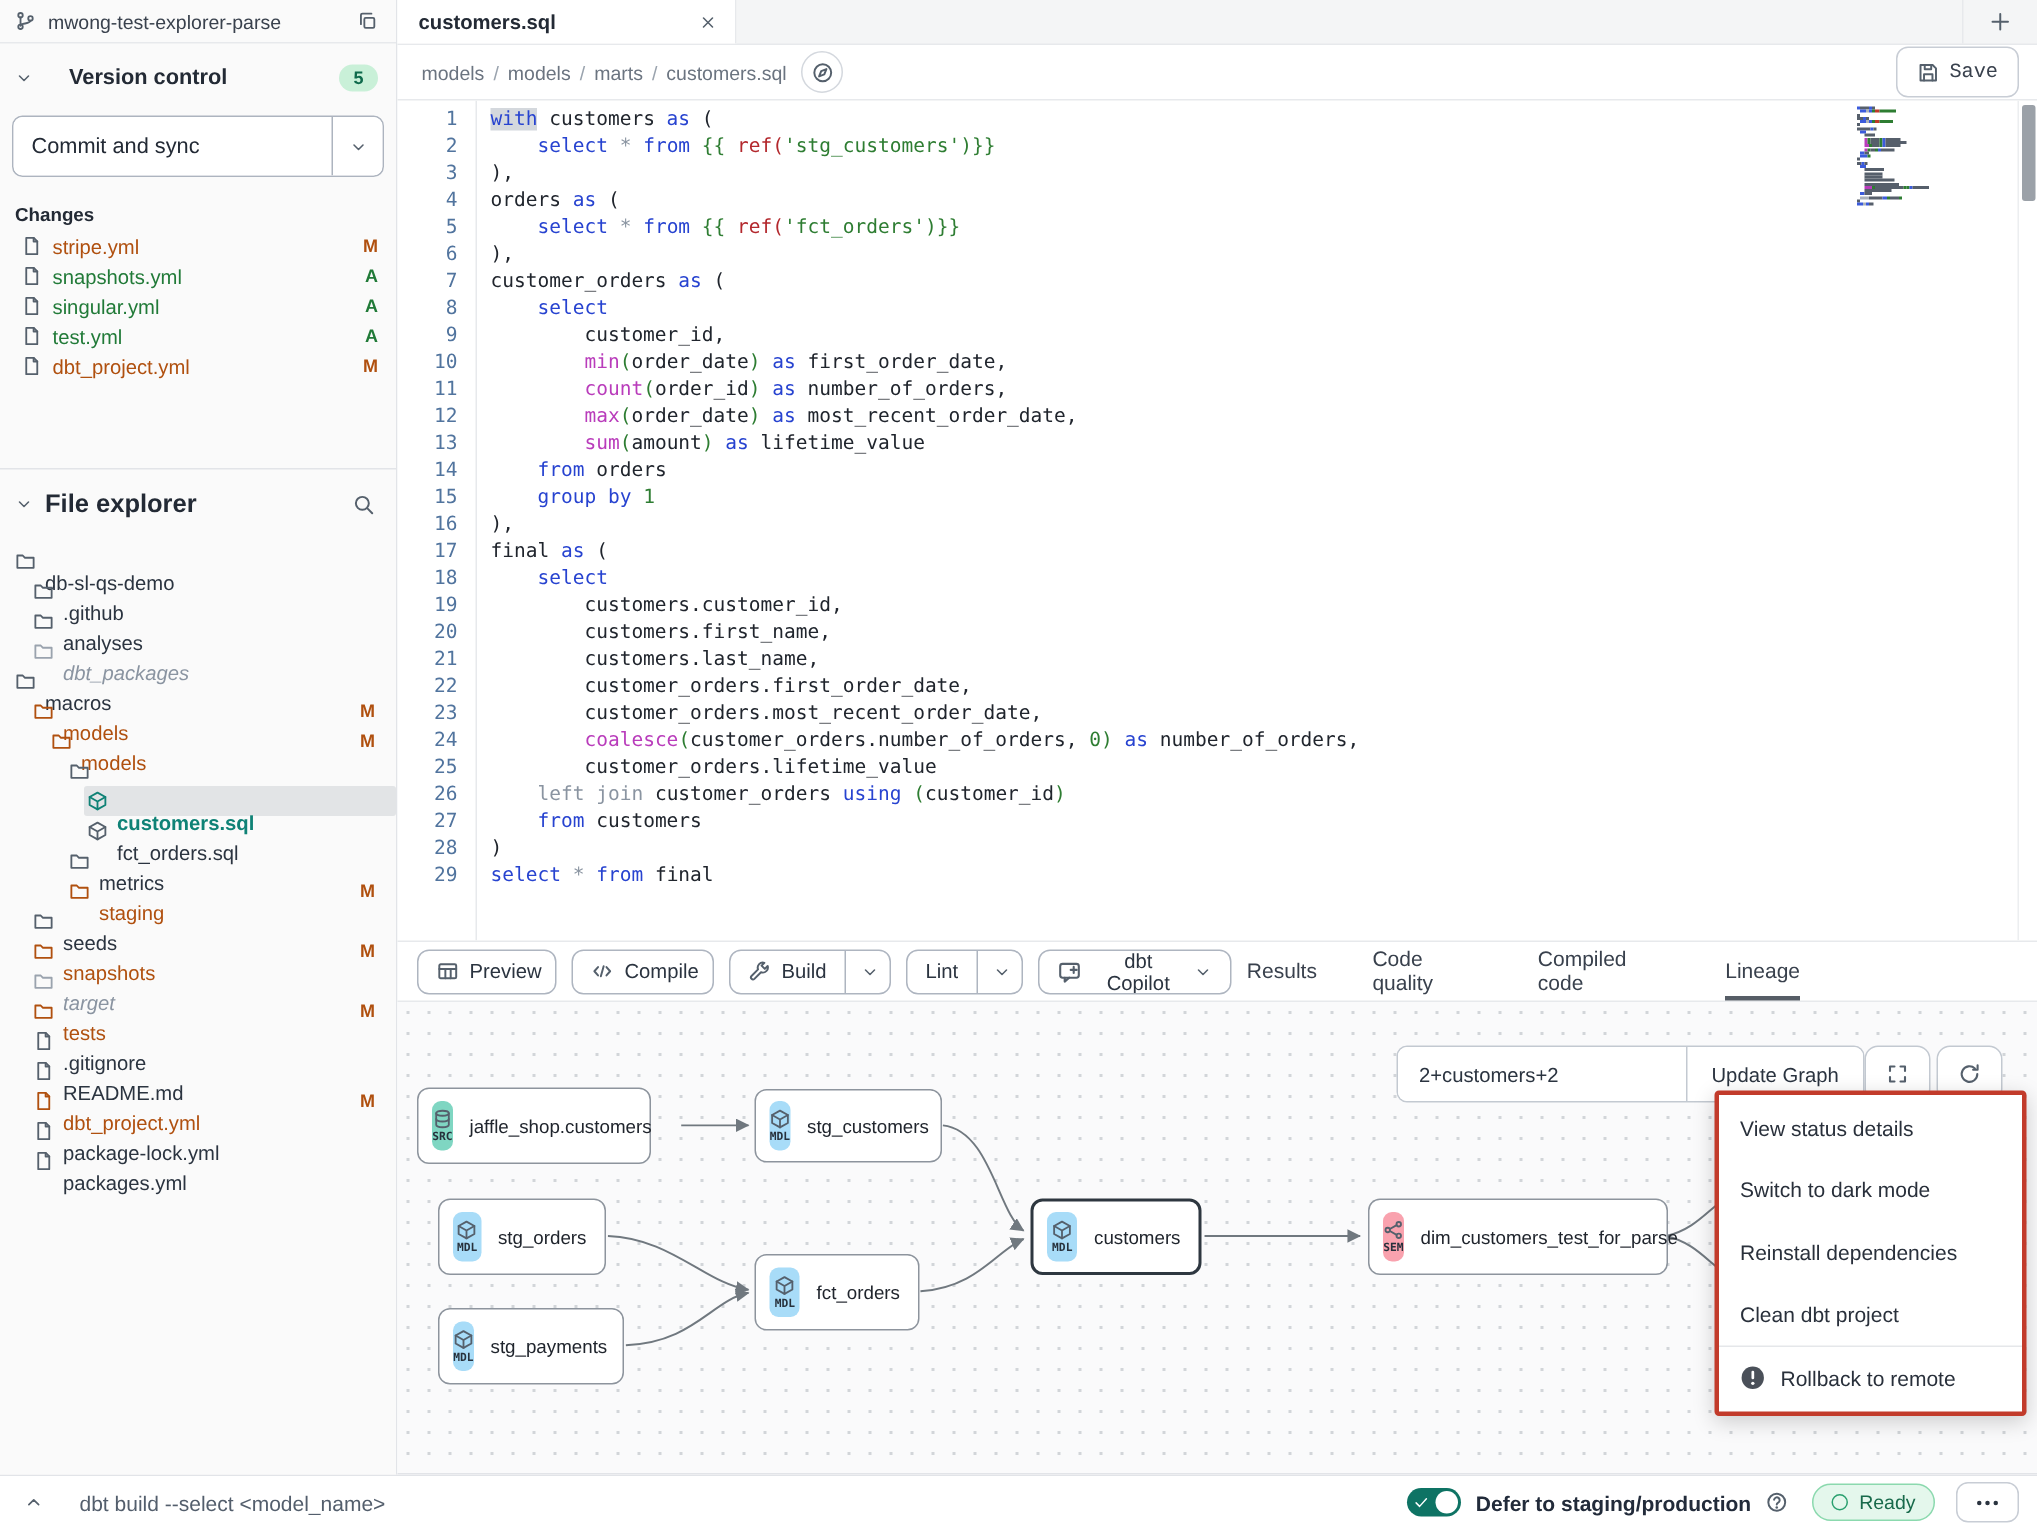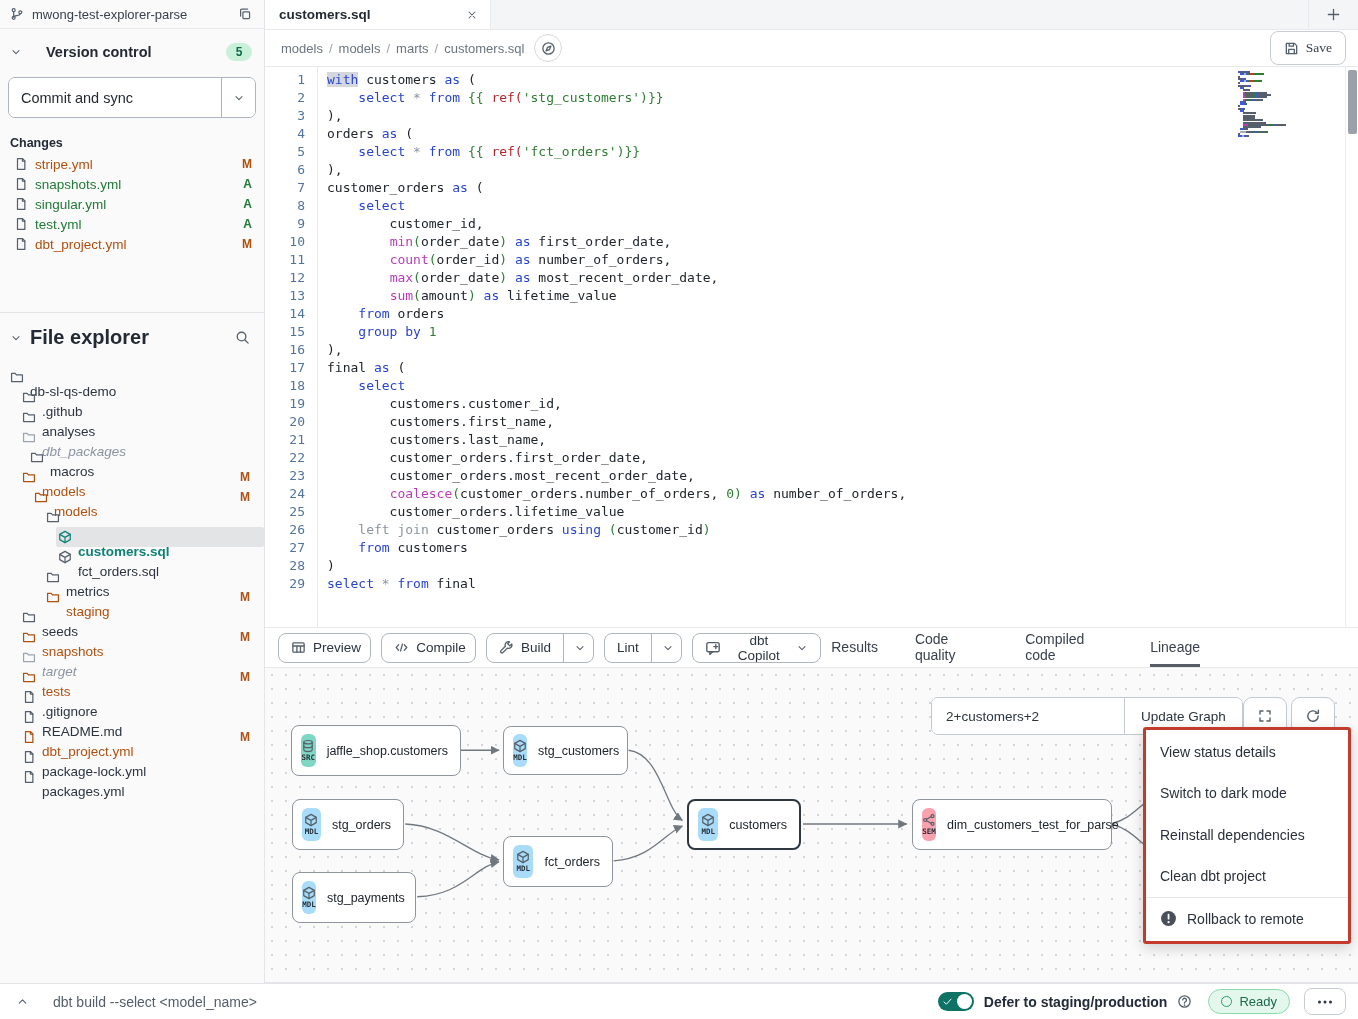--- a/index.html
+++ b/index.html
@@ -22,21 +22,21 @@
   .commit-main { flex:1; text-align:left; padding:0 12px; font-size:14.5px; color:#232a35; background:#fff; border:none; cursor:pointer; font-family:inherit; }
   .commit-caret { width:34px; border:none; border-left:1px solid #adb4bf; background:#fff; cursor:pointer; display:flex; align-items:center; justify-content:center; }
   .changes-label { padding:14px 12px 4px 10px; font-weight:bold; font-size:12.5px; color:#232a35; }
   .vc-section { border-bottom:1px solid #e2e4e8; padding-bottom:58px; }
   .chg-row { display:flex; align-items:center; gap:7px; padding:2.5px 12px 2.5px 14px; font-size:13.5px; cursor:pointer; }
   .chg-row .chg-name { flex:1; }
   .chg-row .chg-letter { font-weight:bold; font-size:12px; }
   .c-mod { color:#b0500f; }
   .c-add { color:#217a38; }
 
-  .fe-title { display:flex; align-items:center; gap:8px; padding:13px 12px 10px 10px; font-weight:bold; font-size:20px; color:#232a35; }
+  .fe-title { display:flex; align-items:center; gap:8px; padding:13px 12px 10px 10px; font-weight:bold; font-size:17px; color:#232a35; }
   .fe-title .icon-btn { margin-left:auto; }
   .tree { padding-top:8px; overflow:hidden; flex:1; }
   .tree-row { display:flex; align-items:center; height:20px; font-size:13.5px; color:#2b3440; cursor:pointer; }
   .tree-row .ti { display:inline-flex; margin-right:6px; }
   .tree-row .t-label { white-space:nowrap;margin-top:29px; }
   .tree-row .t-badge { margin-left:auto; margin-right:14px; font-weight:bold; font-size:12px; }
   .t-mod, .t-mod .icon { color:#b0500f; }
   .t-muted { color:#8a94a1; font-style:italic; }
   .t-muted .icon { color:#9aa3ae; }
   .row-inner { display:flex; align-items:center; flex:1; height:20px; border-radius:2px; padding-left:2px; }
@@ -47,21 +47,21 @@
   main { flex:1; display:flex; flex-direction:column; background:#fff; min-width:0; }
   .tabbar { height:30px; background:#f4f5f6; display:flex; align-items:stretch; border-bottom:1px solid #e7e9ec; }
   .tab { width:226px; background:#fff; display:flex; align-items:center; padding:0 10px 0 14px; font-size:13.5px; font-weight:bold; color:#232a35; border-right:1px solid #e7e9ec; cursor:pointer; }
   .tab .tab-close { margin-left:auto; }
   .tab-plus { margin-left:auto; width:50px; display:flex; align-items:center; justify-content:center; border-left:1px solid #e7e9ec; cursor:pointer; background:none; }
   .crumbbar { height:37px; display:flex; align-items:center; padding:0 12px 0 16px; border-bottom:1px solid #e7e9ec; }
   .crumbs { display:flex; align-items:center; gap:6px; font-size:13px; color:#6b7480; }
   .crumb { cursor:pointer; }
   .crumb-sep { color:#9aa3ae; }
   .compass-btn { margin-left:10px; width:28px; height:28px; border-radius:50%; border:1px solid #d4d8de; background:#fff; display:flex; align-items:center; justify-content:center; cursor:pointer; }
-  .save-btn { margin-left:auto; display:flex; align-items:center; gap:7px; border:1px solid #c8cdd5; background:#fff; border-radius:8px; height:30px; padding:16px 13px; font-size:13.5px; color:#39414d; cursor:pointer; font-family:Liberation Serif, serif; }
+  .save-btn { margin-left:auto; display:flex; align-items:center; gap:7px; border:1px solid #c8cdd5; background:#fff; border-radius:8px; height:30px; padding:16px 13px; font-size:13.5px; color:#39414d; cursor:pointer; font-family:Liberation Mono, monospace; }
 
   .editor { flex:1; position:relative; display:flex; overflow:hidden; font-family:"DejaVu Sans Mono", monospace; font-size:13px; }
   .gutter { width:52px; padding-top:4px; text-align:right; color:#51749e; }
   .gutter div { height:18px; line-height:18px; padding-right:12px; }
   .codecol { flex:1; padding-top:4px; border-left:1px solid #e7e9ec; padding-left:9px; }
   .cl { height:18px; line-height:18px; white-space:pre; }
   .tok-kw { color:#2743d0; }
   .tok-pl { color:#20252d; }
   .tok-fn { color:#b93cbb; }
   .tok-grn { color:#2e7d32; }
@@ -277,21 +277,21 @@
               <span class="ti">
                 <span class="icon">
                   <svg width="14" height="14" viewBox="0 0 16 16" fill="none" stroke="currentColor" stroke-width="1.4" stroke-linecap="round" stroke-linejoin="round">
                     <path d="M1.8 3.8h4.1L7.4 5.5h6.8v7.7H1.8z"></path>
                   </svg>
                 </span>
               </span>
               <span class="t-label">dbt_packages</span>
             </span>
           </div>
-          <div class="tree-row " style="padding-left:28px">
+          <div class="tree-row " style="padding-left:8px">
     <span class="row-inner">
               <span class="ti">
                 <span class="icon">
                   <svg width="14" height="14" viewBox="0 0 16 16" fill="none" stroke="currentColor" stroke-width="1.4" stroke-linecap="round" stroke-linejoin="round">
                     <path d="M1.8 3.8h4.1L7.4 5.5h6.8v7.7H1.8z"></path>
                   </svg>
                 </span>
               </span>
               <span class="t-label">macros</span>
             </span>
@@ -877,21 +877,21 @@
             </span>
           </button>
         <button class="lin-iconbtn" style="left:1026px">
             <span class="icon">
               <svg width="16" height="16" viewBox="0 0 16 16" fill="none" stroke="currentColor" stroke-width="1.4" stroke-linecap="round" stroke-linejoin="round">
                 <path d="M13.2 8A5.2 5.2 0 1 1 11.6 4.3"></path>
                 <polyline points="13.4,2.2 13.4,5.2 10.4,5.2"></polyline>
               </svg>
             </span>
           </button>
-      <div class="lin-node" style="left: 26px; top: 57px; width: 170px; height: 51px;">
+      <div class="lin-node" style="left: 13px; top: 57px; width: 156px; height: 51px;">
             <span class="nbadge nb-src">
               <span class="icon">
                 <svg width="14" height="14" viewBox="0 0 16 16" fill="none" stroke="currentColor" stroke-width="1.4" stroke-linecap="round" stroke-linejoin="round">
                   <ellipse cx="8" cy="3.6" rx="4.8" ry="1.9"></ellipse>
                   <path d="M3.2 3.6v8.8c0 1 2.1 1.9 4.8 1.9s4.8-.9 4.8-1.9V3.6"></path>
                   <path d="M3.2 8c0 1 2.1 1.9 4.8 1.9S12.8 9 12.8 8"></path>
                 </svg>
               </span>
               <span class="nb-txt">SRC</span>
             </span>

